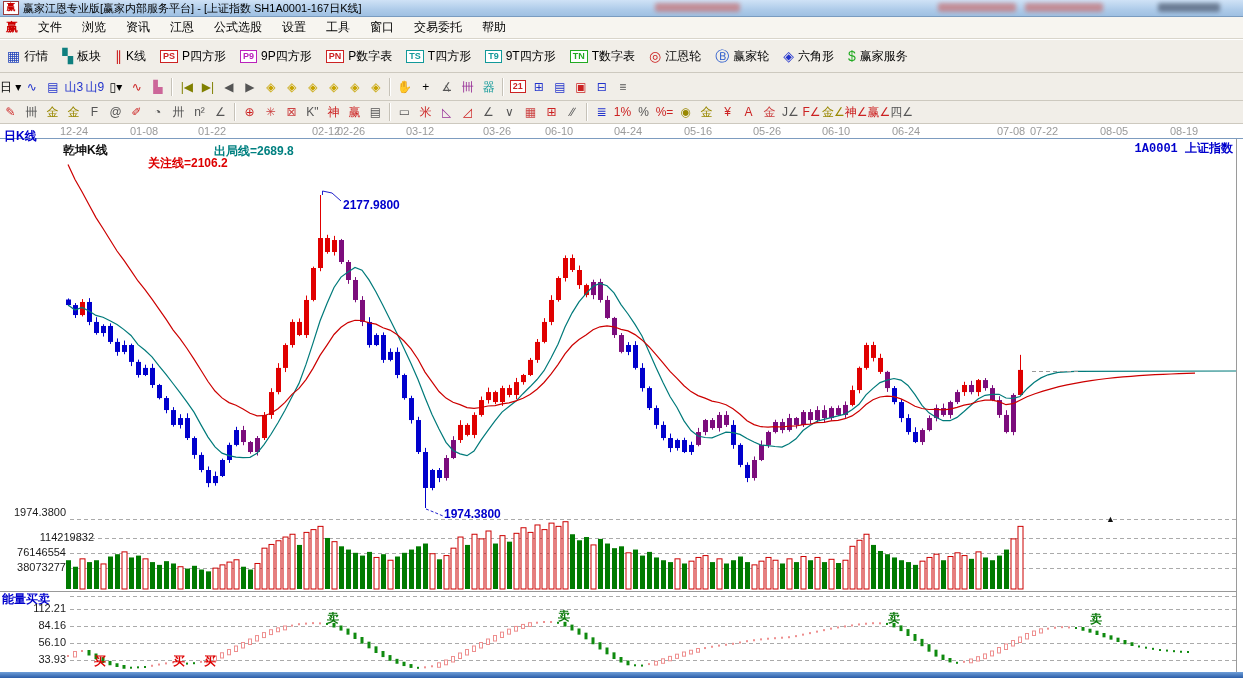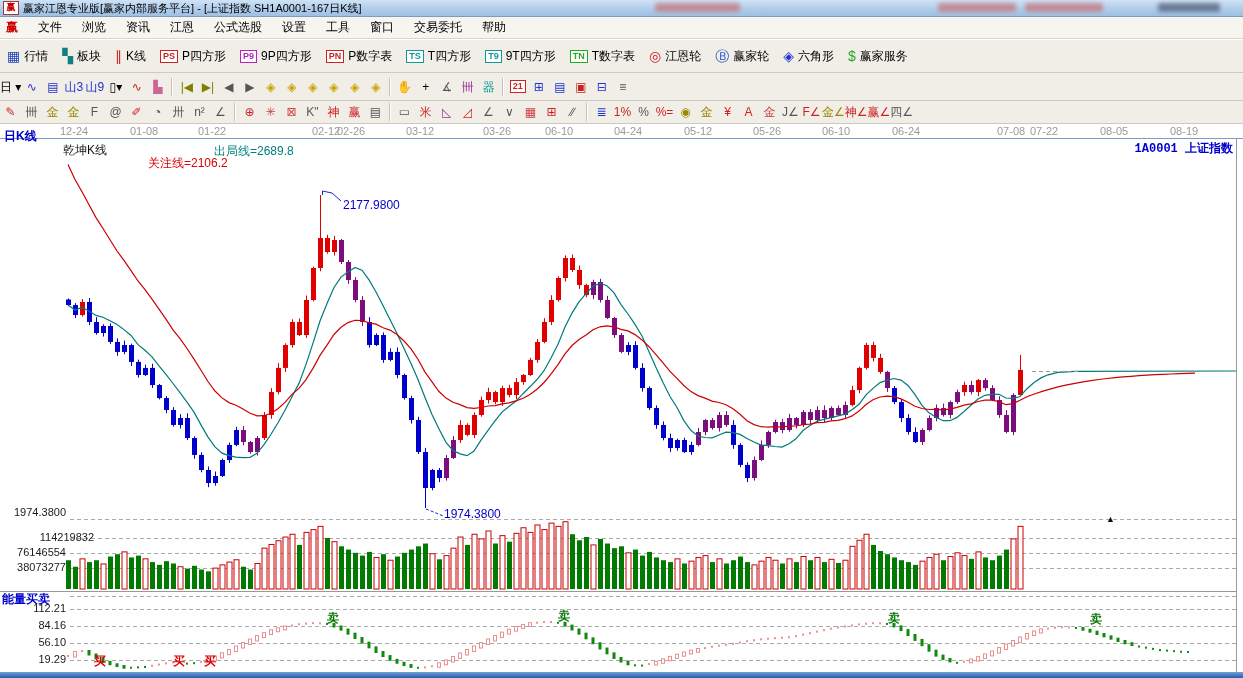--- a/index.html
+++ b/index.html
@@ -28,21 +28,21 @@
   .tb-box{font-size:9px;font-weight:bold;border:1px solid;padding:0 2px;line-height:11px;background:#fff;}
   .ico{min-width:21px;height:19px;display:flex;align-items:center;justify-content:center;
     font-size:12px;line-height:12px;cursor:default;}
   .sep{width:1px;height:18px;background:#c6c2b8;border-right:1px solid #fff;margin:0 3px;}
   
   .daterow{position:absolute;left:0;top:124px;width:100%;height:14px;background:#fff;}
   .datetick{position:absolute;top:1px;font-size:11px;color:#9a9a9a;}
   
   #chart-wrap{position:absolute;left:0;top:138px;width:1243px;height:534px;background:#fff;}
   #chart-svg{position:absolute;left:0;top:0;}
-  .clabel{position:absolute;font-size:12px;white-space:nowrap;}
+  .clabel{position:absolute;font-size:12px;white-space:nowrap;font-weight:bold;}
   .axnum{position:absolute;font-size:11px;color:#1a1a1a;white-space:nowrap;text-align:right;}
   .blue{color:#0000cc;} .red{color:#dd0000;} .teal{color:#008080;} .dark{color:#111;}
   .sig{position:absolute;font-size:12px;font-weight:bold;}
   .statusstrip{position:absolute;left:0;top:672px;width:100%;height:6px;
     background:linear-gradient(180deg,#6f9fd8,#2b5da8);}
 </style>
 </head>
 <body>
 
 <div id="app">
@@ -203,21 +203,21 @@
   <div class="daterow" id="daterow">
       <div class="datetick" style="left: 60px;">12-24</div>
       <div class="datetick" style="left: 130px;">01-08</div>
       <div class="datetick" style="left: 198px;">01-22</div>
       <div class="datetick" style="left: 268px; padding-left: 44px;">02-12</div>
       <div class="datetick" style="left: 337px;">02-26</div>
       <div class="datetick" style="left: 406px;">03-12</div>
       <div class="datetick" style="left: 476px; margin-left: 7px;">03-26</div>
       <div class="datetick" style="left: 545px;">06-10</div>
       <div class="datetick" style="left: 614px;">04-24</div>
-      <div class="datetick" style="left: 684px;">05-12</div>
+      <div class="datetick" style="left: 684px;">05-16</div>
       <div class="datetick" style="left: 753px;">05-26</div>
       <div class="datetick" style="left: 822px;">06-10</div>
       <div class="datetick" style="left: 892px;">06-24</div>
       <div class="datetick" style="left: 997px;">07-08</div>
       <div class="datetick" style="left: 1030px;">07-22</div>
       <div class="datetick" style="left: 1100px;">08-05</div>
       <div class="datetick" style="left: 1170px;">08-19</div>
     </div>
 
   <div id="chart-wrap">
@@ -836,21 +836,21 @@
 
     <div class="axnum" style="right:1177px;top:368px;">1974.3800</div>
     <div class="axnum" style="right:1149px;top:393px;">114219832</div>
     <div class="axnum" style="right:1177px;top:408px;">76146554</div>
     <div class="axnum" style="right:1177px;top:423px;">38073277</div>
 
     <div class="clabel blue" style="left:2px;top:453px;font-weight:bold;">能量买卖</div>
     <div class="axnum" style="right:1177px;top:464px;">112.21</div>
     <div class="axnum" style="right:1177px;top:481px;">84.16</div>
     <div class="axnum" style="right:1177px;top:498px;">56.10</div>
-    <div class="axnum" style="right:1177px;top:515px;">19.29</div>
+    <div class="axnum" style="right:1177px;top:515px;">33.93</div>
 
     <div class="clabel dark" style="left:1106px;top:376px;font-size:9px;">▲</div>
     <div id="signal-labels">
         <div class="sig" style="left: 94px; top: 515px; color: rgb(221, 0, 0);">买</div>
         <div class="sig" style="left: 173px; top: 515px; color: rgb(221, 0, 0);">买</div>
         <div class="sig" style="left: 204px; top: 515px; color: rgb(221, 0, 0);">买</div>
         <div class="sig" style="left: 327px; top: 472px; color: rgb(11, 122, 11);">卖</div>
         <div class="sig" style="left: 558px; top: 470px; color: rgb(11, 122, 11);">卖</div>
         <div class="sig" style="left: 888px; top: 472px; color: rgb(11, 122, 11);">卖</div>
         <div class="sig" style="left: 1090px; top: 473px; color: rgb(11, 122, 11);">卖</div>

